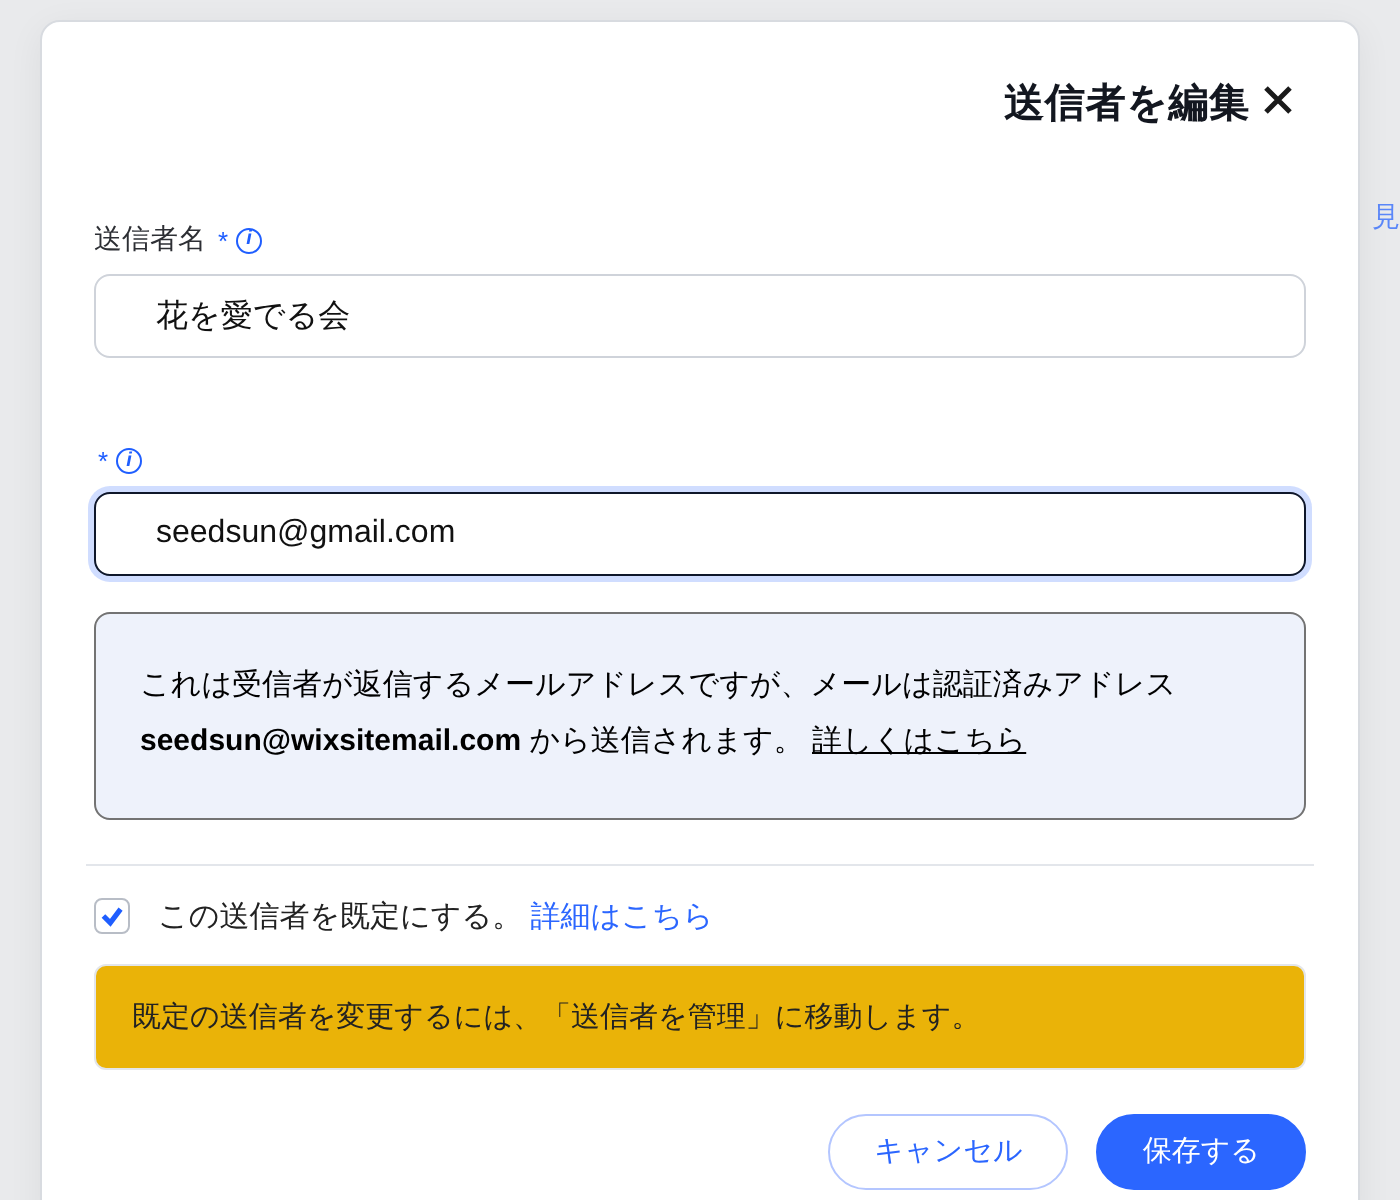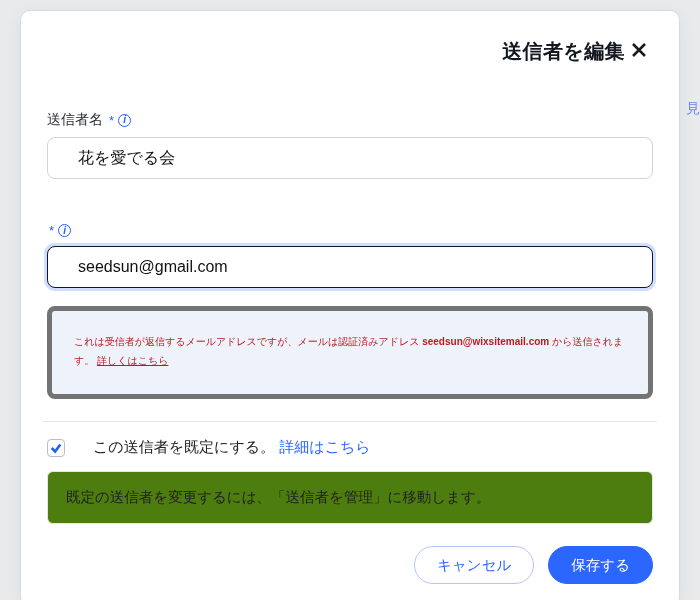--- a/index.html
+++ b/index.html
@@ -64,52 +64,52 @@
     outline: none;
   }
   .txt-input.focused {
     border: 1px solid #0f172a;
     box-shadow: 0 0 0 3px rgba(43,102,255,0.22);
   }
   .gap18 { height: 20px; }
 
   .note-box {
     background: #eef2fb;
-    border: 5px solid #737373;
+    border: 1px solid #737373;
     border-radius: 8px;
     padding: 22px 22px 24px 22px;
     margin-top: 18px;
-    font-size: 10px;
+    font-size: 15px;
     line-height: 1.85;
-    color: #b91c1c;
+    color: #000000;
   }
   .note-box .bold { font-weight: 700; }
   .note-box a.ul, .link-ul {
     color: inherit; text-decoration: underline; cursor: pointer;
   }
   .hint-row { margin-top: 26px; }
 
   .hr {
     border: none; border-top: 1px solid #e3e6eb;
     margin: 22px -4px 16px -4px;
   }
 
   .chk-row {
-    display:flex; align-items:center; gap:28px; font-size:15px; color:#222;text-align:center;
+    display:flex; align-items:center; gap:14px; font-size:15px; color:#222;text-align:center;
   }
   .chk {
     width: 18px; height: 18px; border: 1.5px solid #b8bdc6; border-radius: 4px;
     display:inline-flex; align-items:center; justify-content:center; background:#fff;
   }
   .chk svg { width: 12px; height: 12px; stroke:#1f5eff; stroke-width:3; fill:none; }
   .link-blue { color:#2b66ff; cursor:pointer; }
 
   .default-note {
     margin-top: 14px;
-    background: #4d7c0f;
+    background: #eab308;
     border: 1px solid #e3e6eb;
     border-radius: 6px;
     padding: 16px 18px;
     font-size: 14.5px;
     color: #222;
   }
 
   .footer {
     display:flex; justify-content:flex-end; gap:14px; margin-top: 22px;
   }

